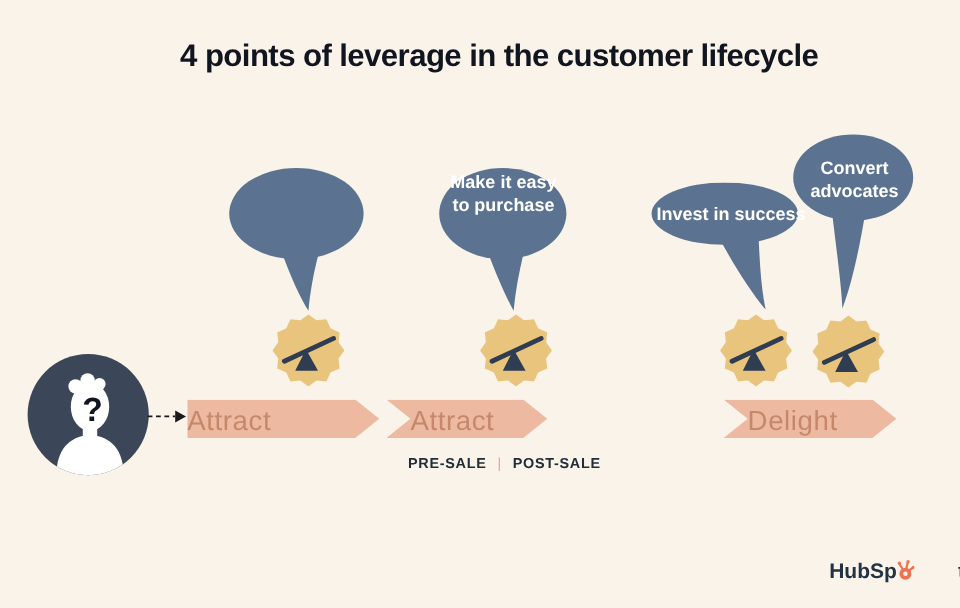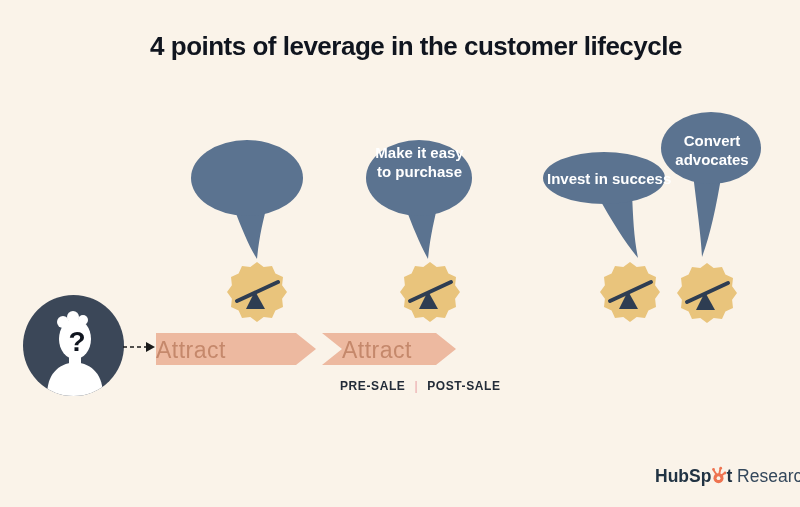--- a/index.html
+++ b/index.html
@@ -77,21 +77,21 @@
     overflow: hidden;
   }
   .dashed-arrow { position: absolute; left: 121px; top: 339px; }
   .brand {
     position: absolute;
     left: 655px; top: 466px;
     font-size: 17.5px;
     color: #213343;
     white-space: nowrap;
   }
-  .brand b { font-weight: 700; }
+  .brand b { font-weight: 700; margin-left: 36px; }
   .brand .product { font-weight: 400; color: #33475b; }
   .brand svg { vertical-align: -2px; }
 </style>
 </head>
 <body>
 
 <div class="canvas">
 
   <div class="title">4 points of leverage in the customer lifecycle</div>
 
@@ -134,20 +134,21 @@
     <line x1="10" y1="39" x2="51" y2="20" stroke="#2e3d52" stroke-width="4" stroke-linecap="round"></line>
   </svg>
   <svg class="badge" style="left:677px;top:263px" viewBox="0 0 60 60">
     <polygon fill="#e9c47c" points="60,30 55.1,36.7 56,45 48.4,48.4 45,56 36.7,55.1 30,60 23.3,55.1 15,56 11.6,48.4 4,45 4.9,36.7 0,30 4.9,23.3 4,15 11.6,11.6 15,4 23.3,4.9 30,0 36.7,4.9 45,4 48.4,11.6 56,15 55.1,23.3"></polygon>
     <path fill="#2e3d52" d="M28,29 L19,47 L38,47 Z"></path>
     <line x1="10" y1="39" x2="51" y2="20" stroke="#2e3d52" stroke-width="4" stroke-linecap="round"></line>
   </svg>
 
   <div class="stage stage-first" style="left:156px;width:160px">Attract</div>
   <div class="stage stage-chev" style="left:322px;width:134px">Attract</div>
+  <div class="stage stage-chev" style="left:603px;width:144px">Delight</div>
 
   <div class="phase-row">
     <span>PRE-SALE</span><span class="phase-sep">|</span><span>POST-SALE</span>
   </div>
 
   <div class="persona">
     <svg width="101" height="101" viewBox="0 0 101 101">
       <circle cx="40" cy="27" r="6" fill="#ffffff"></circle>
       <circle cx="50" cy="22" r="6" fill="#ffffff"></circle>
       <circle cx="60" cy="25" r="5" fill="#ffffff"></circle>

